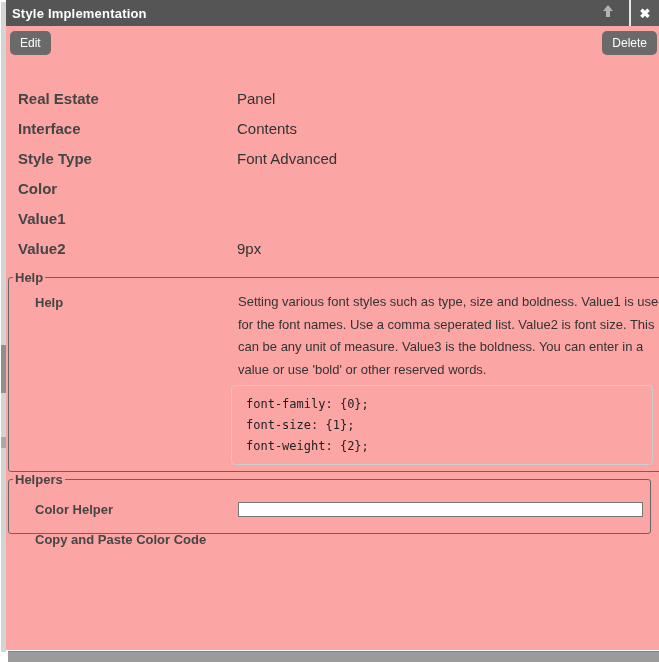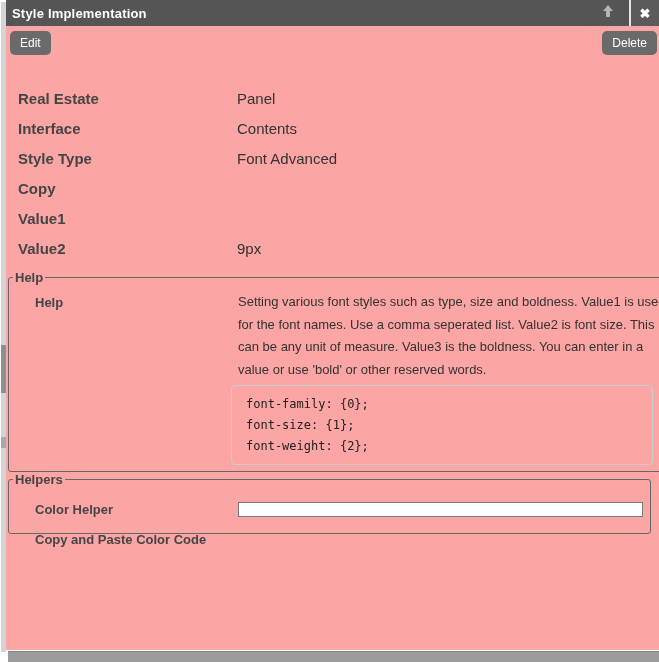--- a/index.html
+++ b/index.html
@@ -93,21 +93,21 @@
       </div>
       <div class="row">
         <div class="lbl">Interface</div>
         <div class="val">Contents</div>
       </div>
       <div class="row">
         <div class="lbl">Style Type</div>
         <div class="val">Font Advanced</div>
       </div>
       <div class="row">
-        <div class="lbl">Copy</div>
+        <div class="lbl">Color</div>
         <div class="val"></div>
       </div>
       <div class="row">
         <div class="lbl">Value1</div>
         <div class="val"></div>
       </div>
       <div class="row">
         <div class="lbl">Value2</div>
         <div class="val">9px</div>
       </div>

